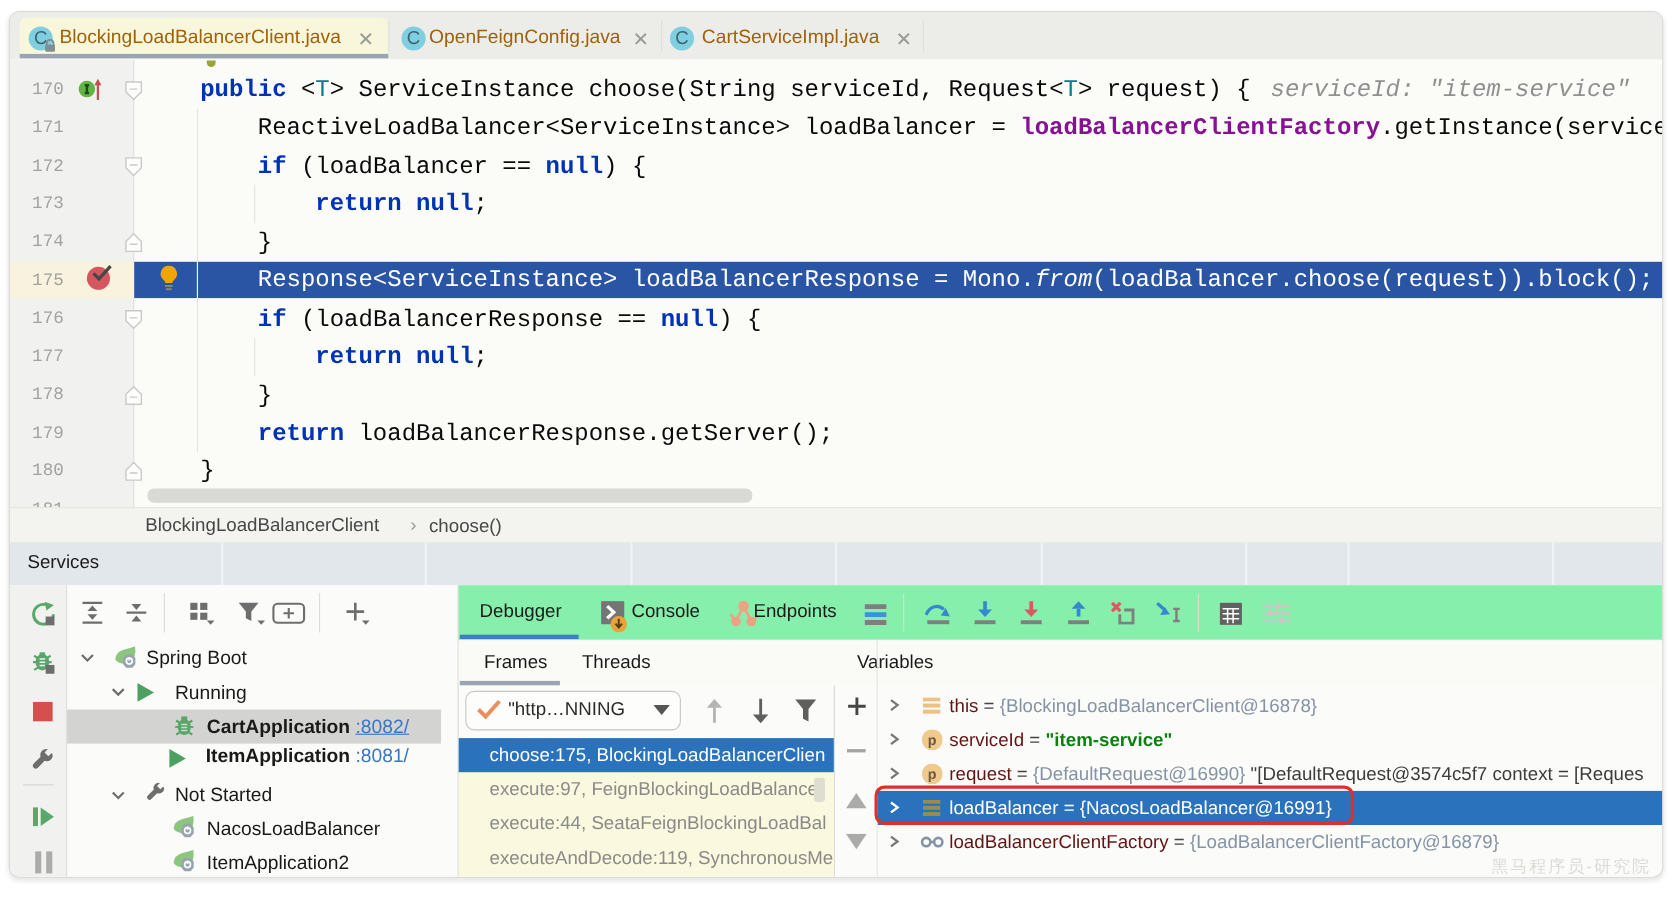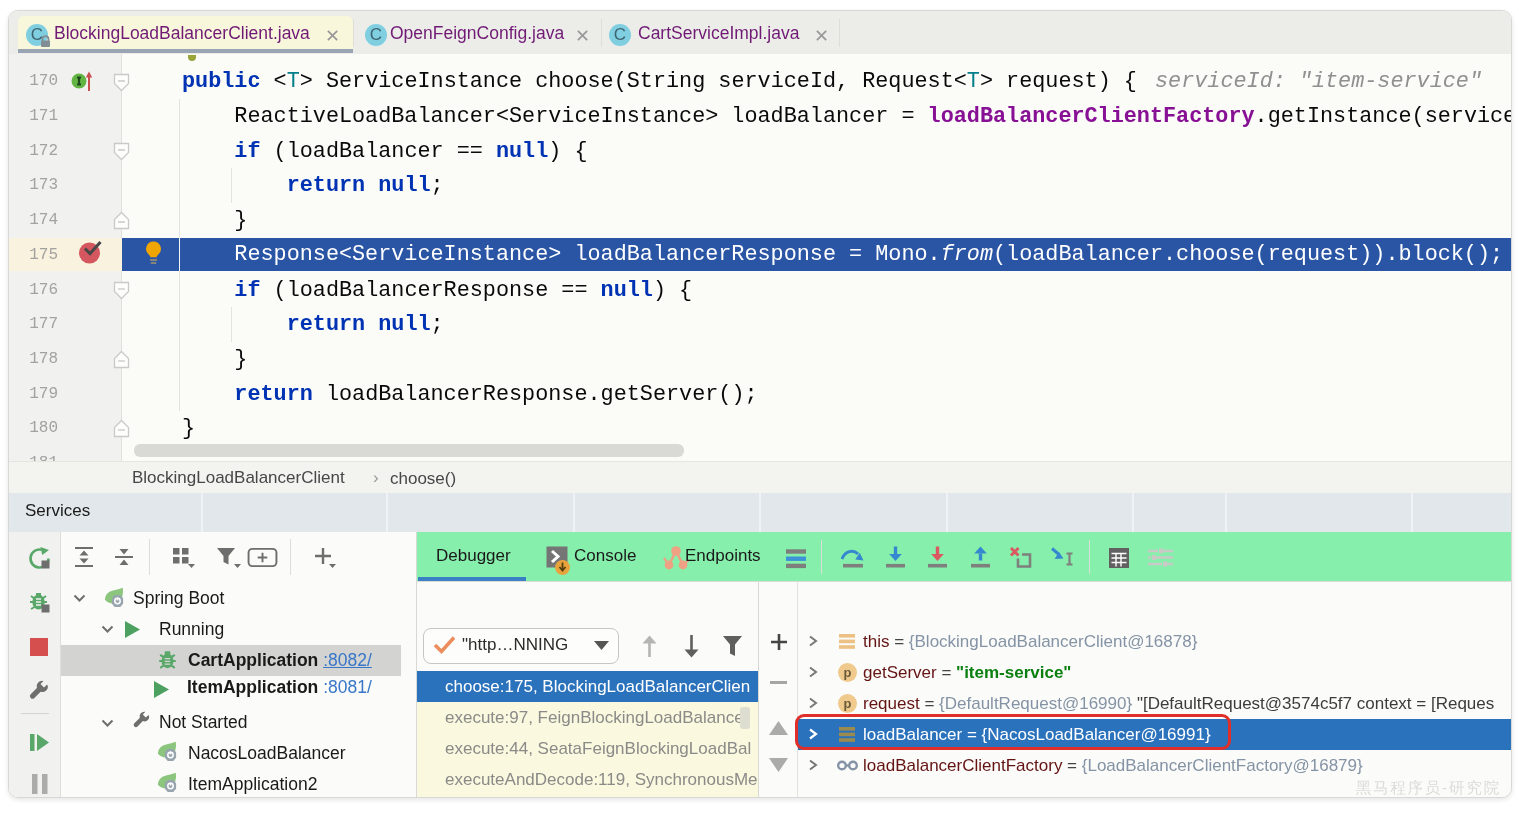--- a/index.html
+++ b/index.html
@@ -11,21 +11,21 @@
   .abs { position:absolute; }
 
   
   .tabbar { position:absolute; left:0; top:0; width:1504px; height:43px; background:#ECEDE9; }
   .tab { position:absolute; top:5px; height:34px; display:flex; align-items:center;
     font-size:17px; color:#1b1b1b; }
   .tab1 { left:9px; width:335px; background:#F8F7DC; border-radius:6px 6px 0 0; }
   .ul1 { position:absolute; left:9px; top:38px; width:335px; height:4px; background:#99A5B2; }
   .cicon { width:22px; height:22px; border-radius:50%; background:#80CFE1; color:#3D6470;
     font-size:17px; font-weight:500; text-align:center; line-height:21px; }
-  .ttxt { top:12px; font-size:17.5px; color:#701a75; }
+  .ttxt { top:12px; font-size:17.5px; color:#a16207; }
   .tabx { top:14px; color:#9a9a9a; font-size:18px; font-weight:400; }
   .tabsep { position:absolute; top:8px; width:1px; height:28px; background:#DDDEDA; }
 
   
   .editor { position:absolute; left:0; top:43px; width:1504px; height:408px;
     background:#FBFBF8; overflow:hidden; }
   .gutter { position:absolute; left:0; top:0; width:113px; height:408px; background:#F1F1EF;
     border-right:1px solid #E0E0DD; }
   .lnum { position:absolute; left:0; width:49px; text-align:right; height:35px; line-height:35px;
     font-family:"Liberation Mono", monospace; font-size:16px; color:#A2A2A0; }
@@ -396,20 +396,26 @@
       </svg>
 
       <svg class="abs" style="left:731px;top:16px;" width="25" height="19" viewBox="0 0 25 19">
         <path d="M0 3 h10 m5 0 h10 M0 9.5 h3 m5 0 h17 M0 16 h14 m5 0 h6" stroke="#C9C9C5" stroke-width="2.6"></path>
         <rect x="11" y="0.5" width="4" height="5" fill="#C9C9C5"></rect>
         <rect x="4" y="7" width="4" height="5" fill="#C9C9C5"></rect>
         <rect x="15" y="13.5" width="4" height="5" fill="#C9C9C5"></rect>
       </svg>
     </div>
 
+    <div class="tabrow2">
+      <span class="lbl abs" style="left:23px;top:10px;">Frames</span>
+      <div class="abs" style="left:1px;top:37px;width:91px;height:4px;background:#98A5B2;"></div>
+      <span class="lbl abs" style="left:112px;top:10px;">Threads</span>
+      <span class="lbl abs" style="left:362px;top:10px;">Variables</span>
+    </div>
 
     <div class="abs" style="left:414px;top:96px;width:196px;height:36px;background:#FDFDFB;border:1.5px solid #C6C6C3;border-radius:8px;"></div>
     <svg class="abs" style="left:424px;top:103px;" width="23" height="20" viewBox="0 0 23 20">
         <path d="M2 10 l6.5 6.5 L21 2.5" fill="none" stroke="#EC8D5E" stroke-width="3.6"></path>
       </svg>
     <span class="abs" style="left:453px;top:103px;font-size:17px;color:#2b2b2b;">"http…NNING</span>
     <svg class="abs" style="left:585px;top:109px;" width="15" height="9" viewBox="0 0 15 9">
         <path d="M0 0 h15 l-7.5 9 z" fill="#555"></path>
       </svg>
 
@@ -460,21 +466,21 @@
       <span class="abs" style="left:65px;"><span class="vname">this</span><span style="color:#454545;"> = </span><span class="vval">{BlockingLoadBalancerClient@16878}</span></span>
     </div>
     <div class="varrow" style="top:125px;">
       <svg class="chev" style="left:9px;top:9px;" viewBox="0 0 12 12">
           <path d="M3 1.5 l6 4.5 -6 4.5" fill="none" stroke="#777" stroke-width="2"></path>
         </svg>
       <svg class="abs" style="left:40px;top:6px;" width="19" height="19" viewBox="0 0 19 19">
           <circle cx="9.5" cy="9.5" r="9.5" fill="#F0C98C"></circle>
           <text x="9.5" y="14" text-anchor="middle" font-size="13" font-weight="bold" fill="#6B5B3A" font-family="Liberation Sans">p</text>
         </svg>
-      <span class="abs" style="left:65px;"><span class="vname">getServer</span><span style="color:#454545;"> = </span><span style="color:#0B8011;font-weight:bold;">"item-service"</span></span>
+      <span class="abs" style="left:65px;"><span class="vname">serviceId</span><span style="color:#454545;"> = </span><span style="color:#0B8011;font-weight:bold;">"item-service"</span></span>
     </div>
     <div class="varrow" style="top:156px;">
       <svg class="chev" style="left:9px;top:9px;" viewBox="0 0 12 12">
           <path d="M3 1.5 l6 4.5 -6 4.5" fill="none" stroke="#777" stroke-width="2"></path>
         </svg>
       <svg class="abs" style="left:40px;top:6px;" width="19" height="19" viewBox="0 0 19 19">
           <circle cx="9.5" cy="9.5" r="9.5" fill="#F0C98C"></circle>
           <text x="9.5" y="14" text-anchor="middle" font-size="13" font-weight="bold" fill="#6B5B3A" font-family="Liberation Sans">p</text>
         </svg>
       <span class="abs" style="left:65px;"><span class="vname">request</span><span style="color:#454545;"> = </span><span class="vval">{DefaultRequest@16990}</span><span style="color:#3C3C3C;"> "[DefaultRequest@3574c5f7 context = [Reques</span></span>

